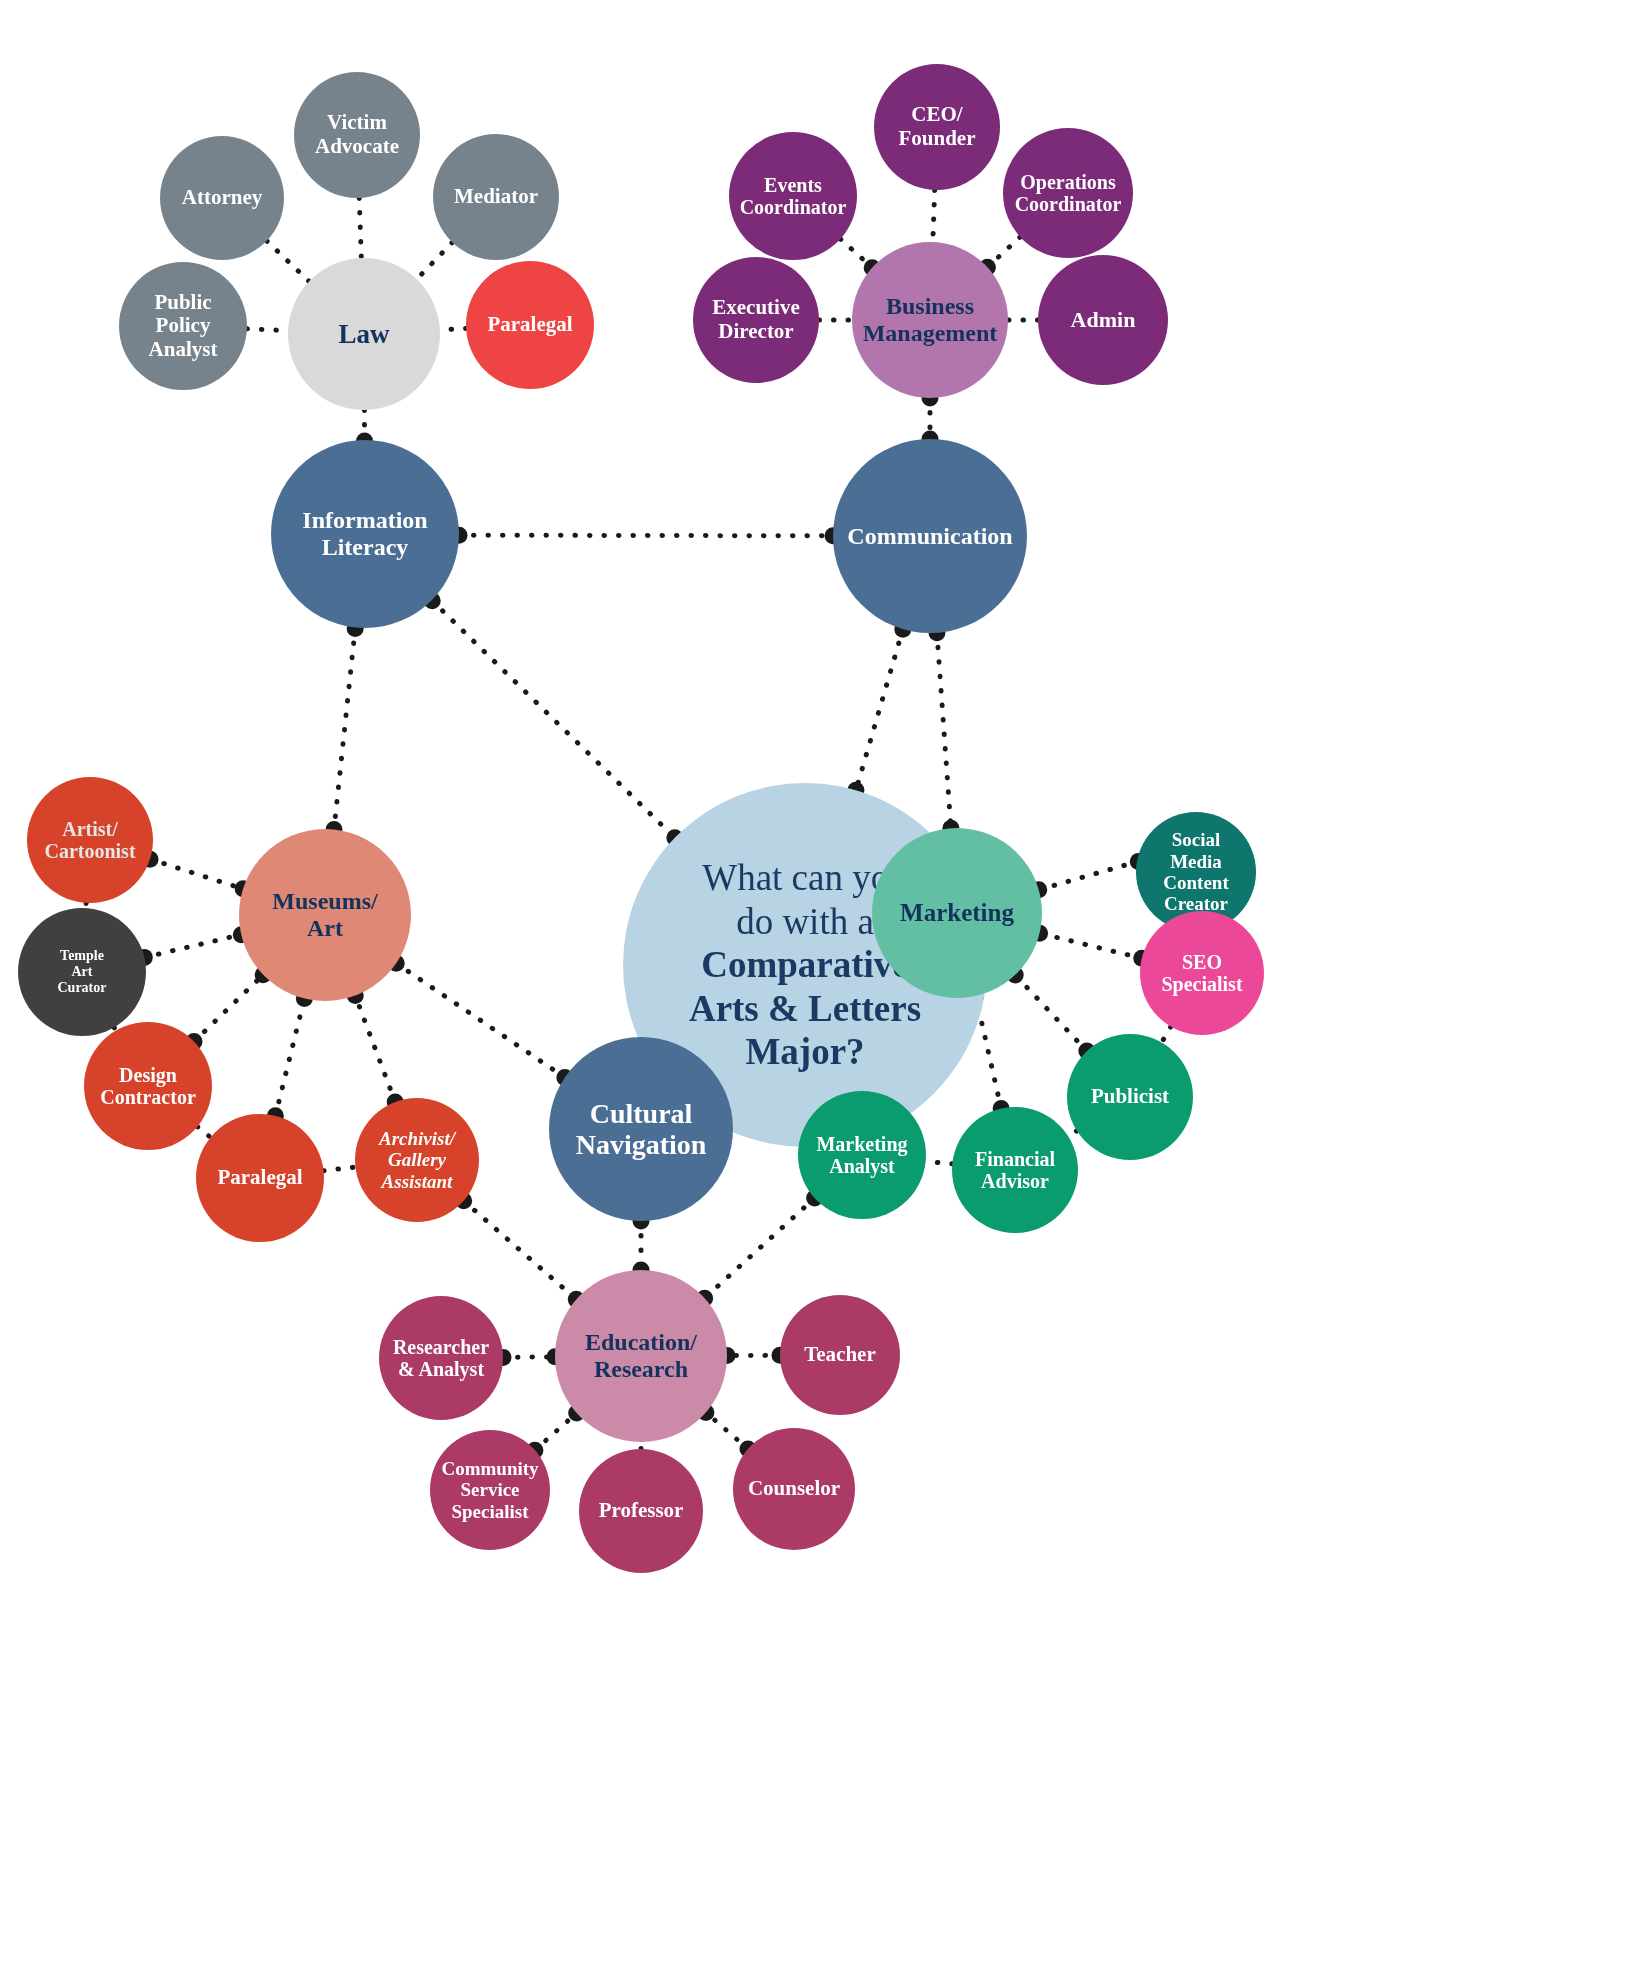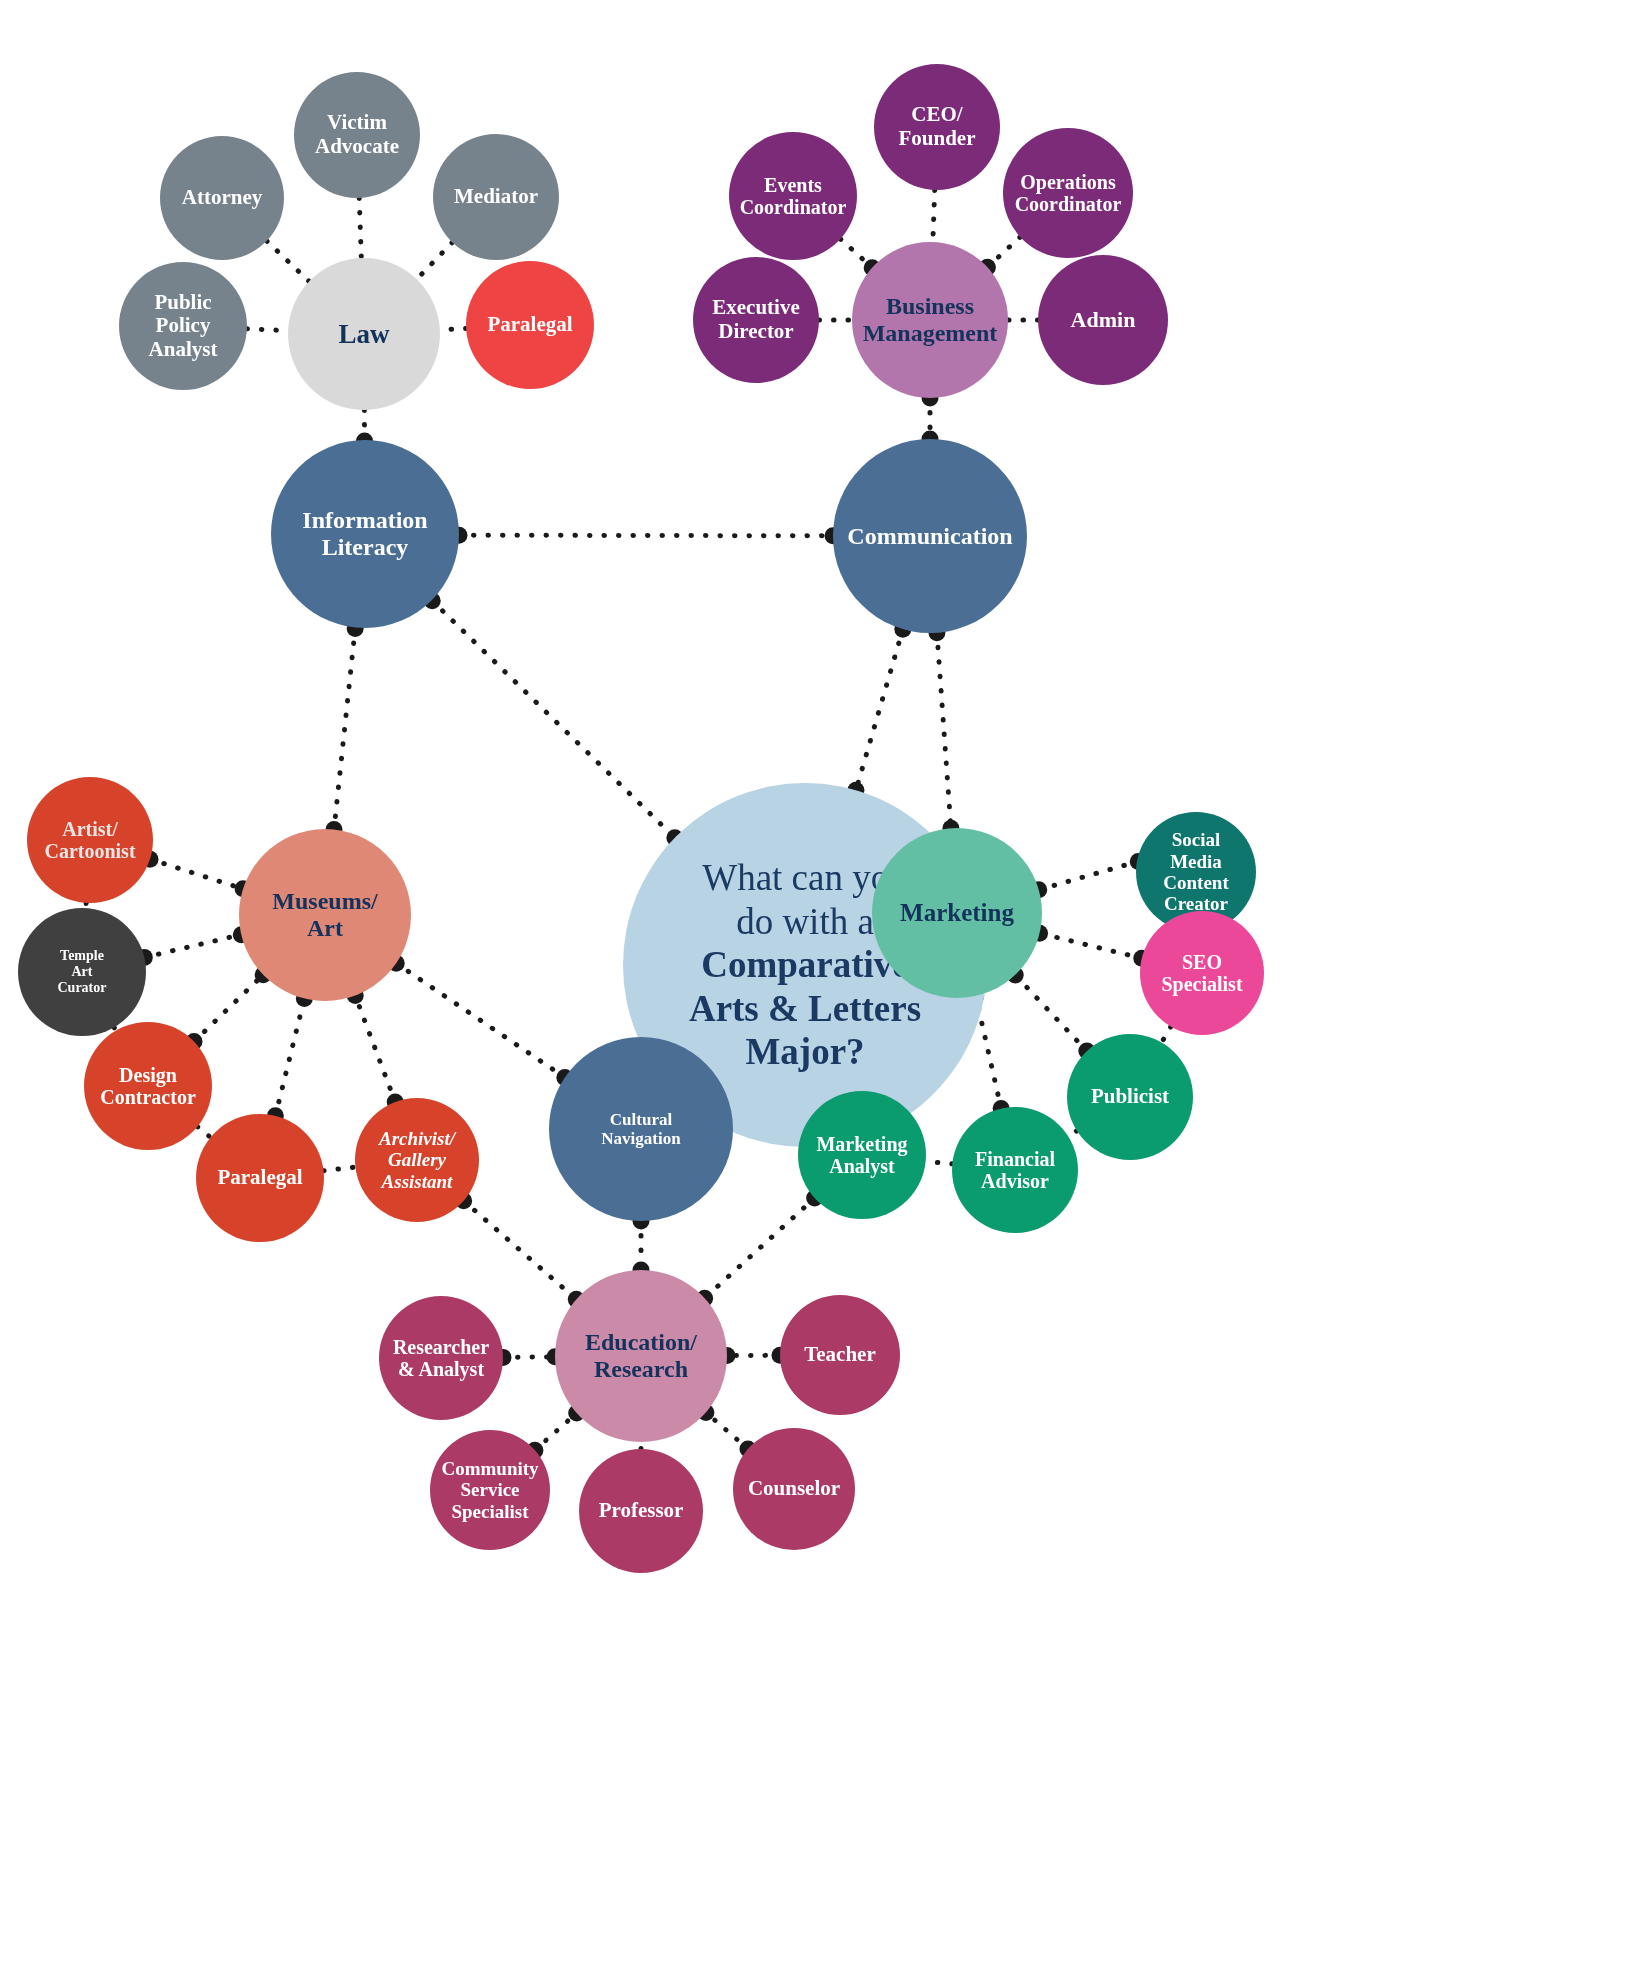--- a/index.html
+++ b/index.html
@@ -233,21 +233,21 @@
 Contractor</span>
       </div>
       <div class="node leaf" style="left: 196px; top: 1114px; width: 128px; height: 128px; background: rgb(214, 67, 42); color: rgb(255, 255, 255); font-size: 21px;">
         <span class="lbl">Paralegal</span>
       </div>
       <div class="node leaf" style="left: 355px; top: 1098px; width: 124px; height: 124px; background: rgb(214, 67, 42); color: rgb(255, 255, 255); font-size: 19px; font-style: italic;">
         <span class="lbl">Archivist/
 Gallery
 Assistant</span>
       </div>
-      <div class="node hub" style="left: 549px; top: 1037px; width: 184px; height: 184px; background: rgb(75, 111, 148); color: rgb(255, 255, 255); font-size: 17px;">
+      <div class="node hub" style="left: 549px; top: 1037px; width: 184px; height: 184px; background: rgb(75, 111, 148); color: rgb(255, 255, 255); font-size: 28px;">
         <span class="lbl">Cultural
 Navigation</span>
       </div>
       <div class="node hub" style="left: 872px; top: 828px; width: 170px; height: 170px; background: rgb(99, 191, 163); color: rgb(19, 50, 92); font-size: 25px;">
         <span class="lbl">Marketing</span>
       </div>
       <div class="node leaf" style="left: 1136px; top: 812px; width: 120px; height: 120px; background: #0f766e; color: rgb(255, 255, 255); font-size: 19px;">
         <span class="lbl">Social
 Media
 Content

